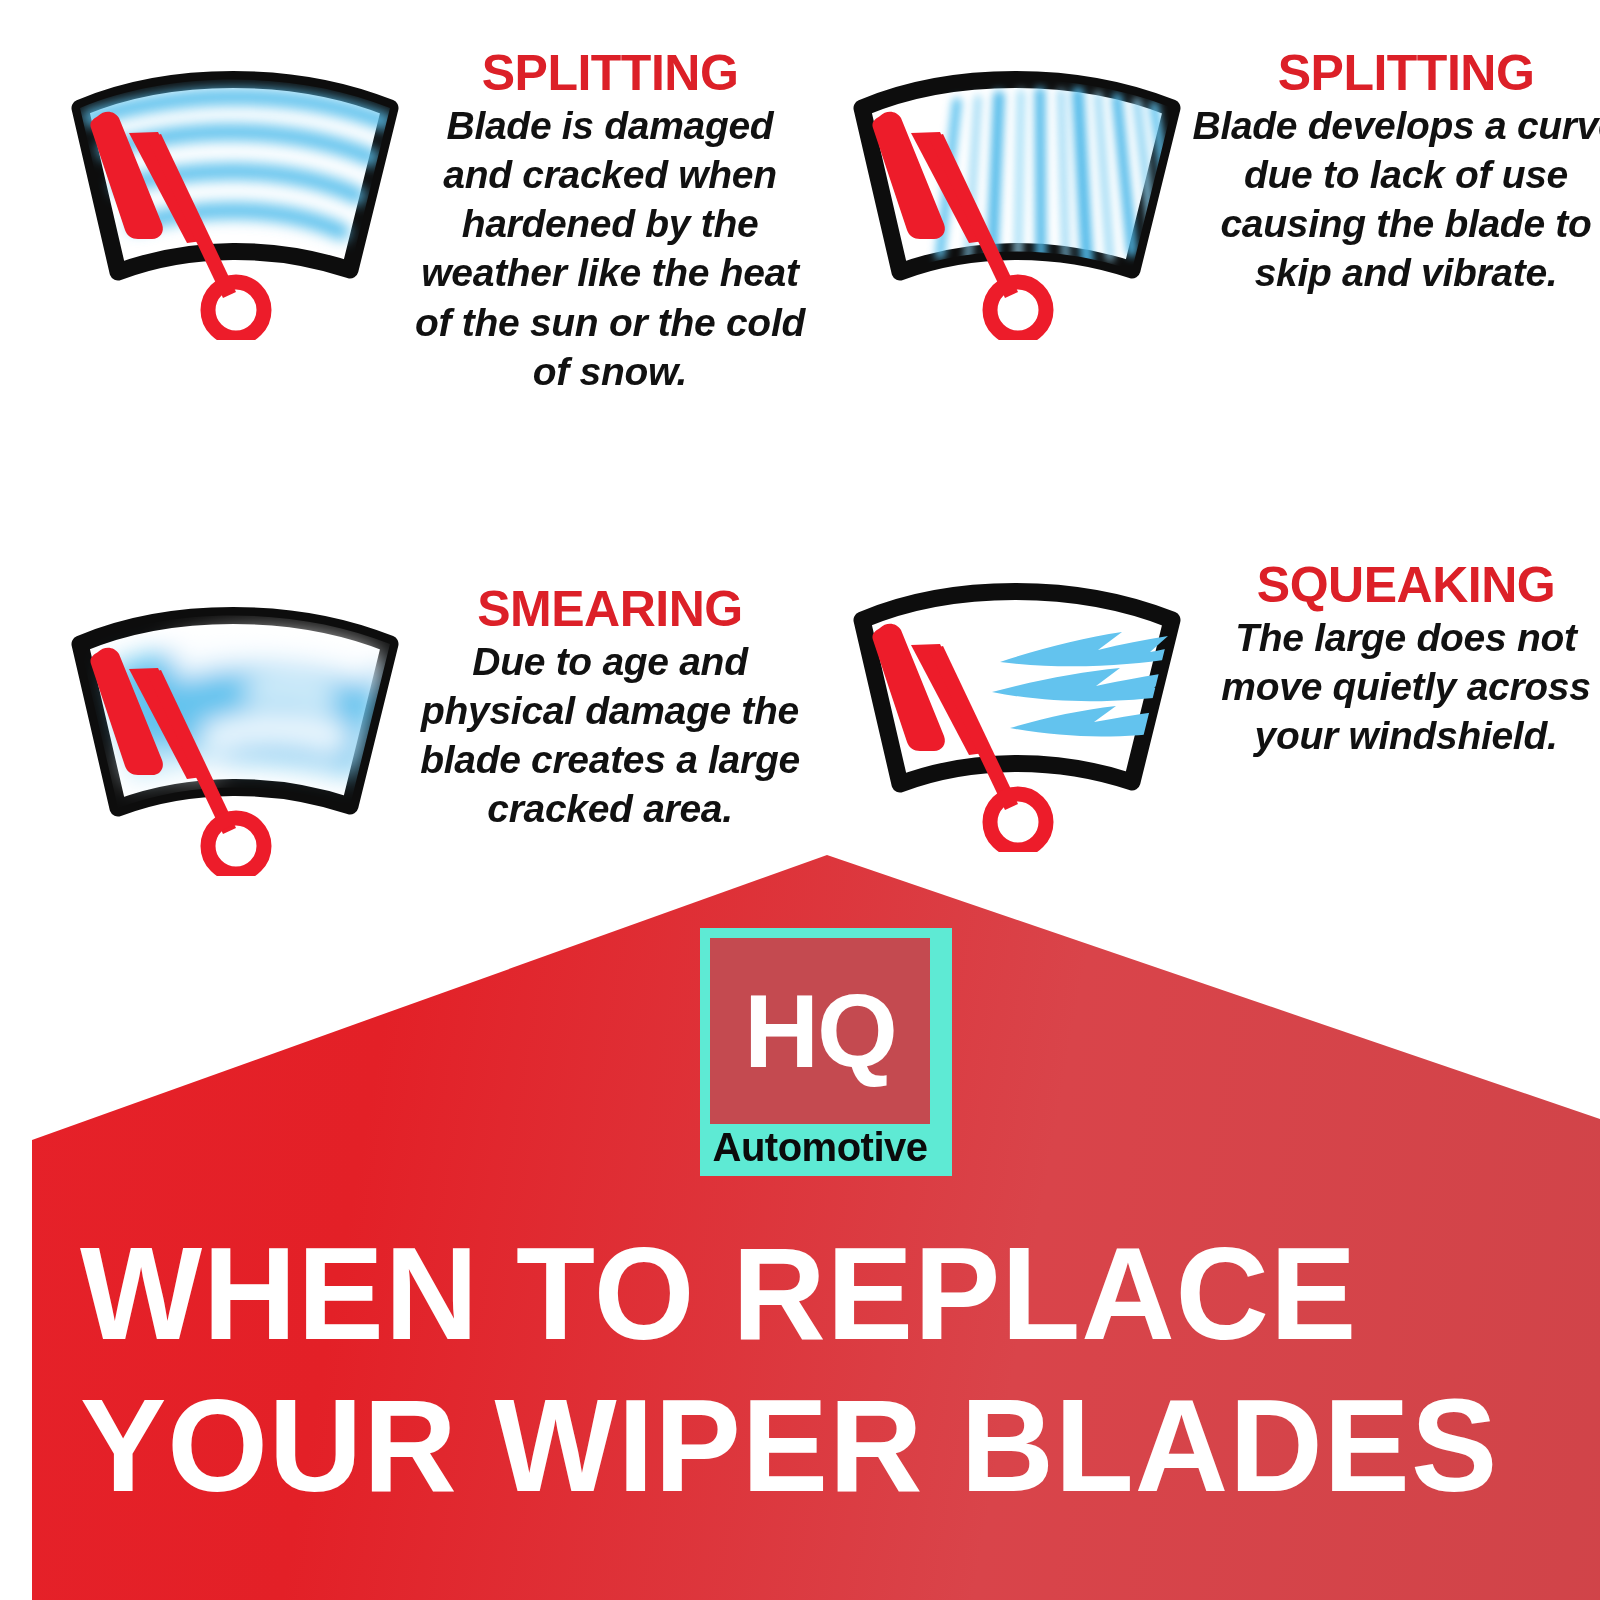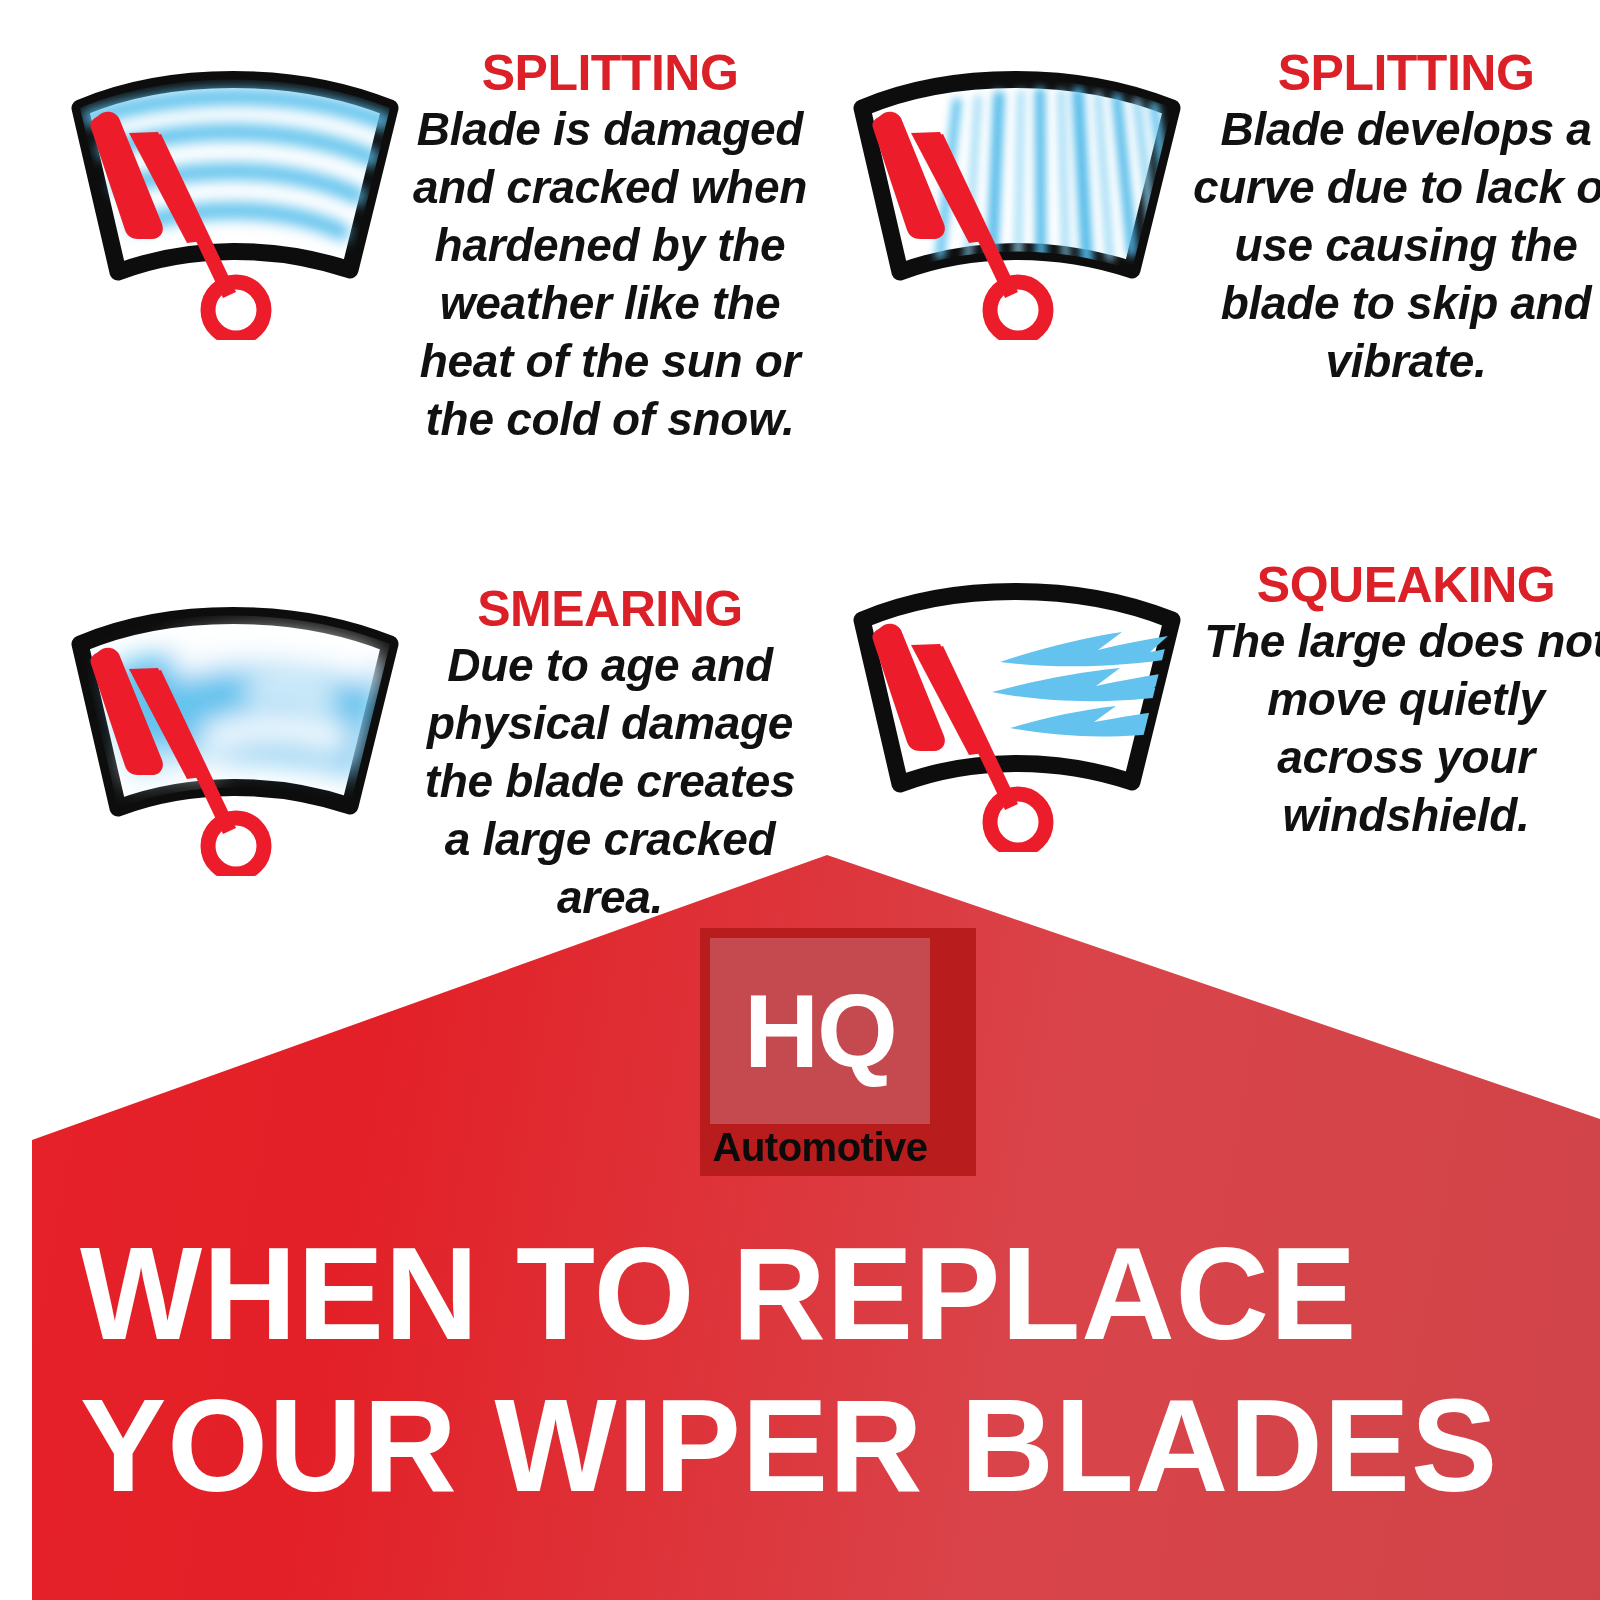--- a/index.html
+++ b/index.html
@@ -39,21 +39,21 @@
     font-size: 50px;
     line-height: 1.02;
     letter-spacing: -0.5px;
     margin: 0 0 2px 0;
     font-family: "Liberation Sans", sans-serif;
   }
   .card-desc {
     color: #111111;
     font-weight: bold;
     font-style: italic;
-    font-size: 46px;
+    font-size: 39px;
     line-height: 1.26;
     margin: 0;
     letter-spacing: -0.3px;
     font-family: "Liberation Sans", sans-serif;
   }
 
   #card-splitting  { left: 18px;  top: 40px;  width: 760px; }
   #card-skipping   { left: 800px; top: 40px;  width: 788px; }
   #card-smearing   { left: 18px;  top: 576px; width: 760px; }
   #card-squeaking  { left: 800px; top: 552px; width: 788px; }
@@ -73,23 +73,23 @@
     background: linear-gradient(100deg, #E62129 0%, #E32027 22%, #D9444A 62%, #D04449 100%);
     -webkit-clip-path: polygon(795px 5px, 1600px 280px, 1600px 750px, 0 750px, 0 290px);
     clip-path: polygon(795px 5px, 1600px 280px, 1600px 750px, 0 750px, 0 290px);
   }
 
   
   #logo {
     position: absolute;
     left: 668px;
     top: 928px;
-    width: 276px;
+    width: 252px;
     height: 248px;
-    background: #b91c1c;
+    background: #5eead4;
     padding: 0;
     box-sizing: border-box;
   }
   #logo-inner {
     position: absolute;
     left: 10px;
     top: 10px;
     width: 220px;
     height: 186px;
     background: #C44A50;

